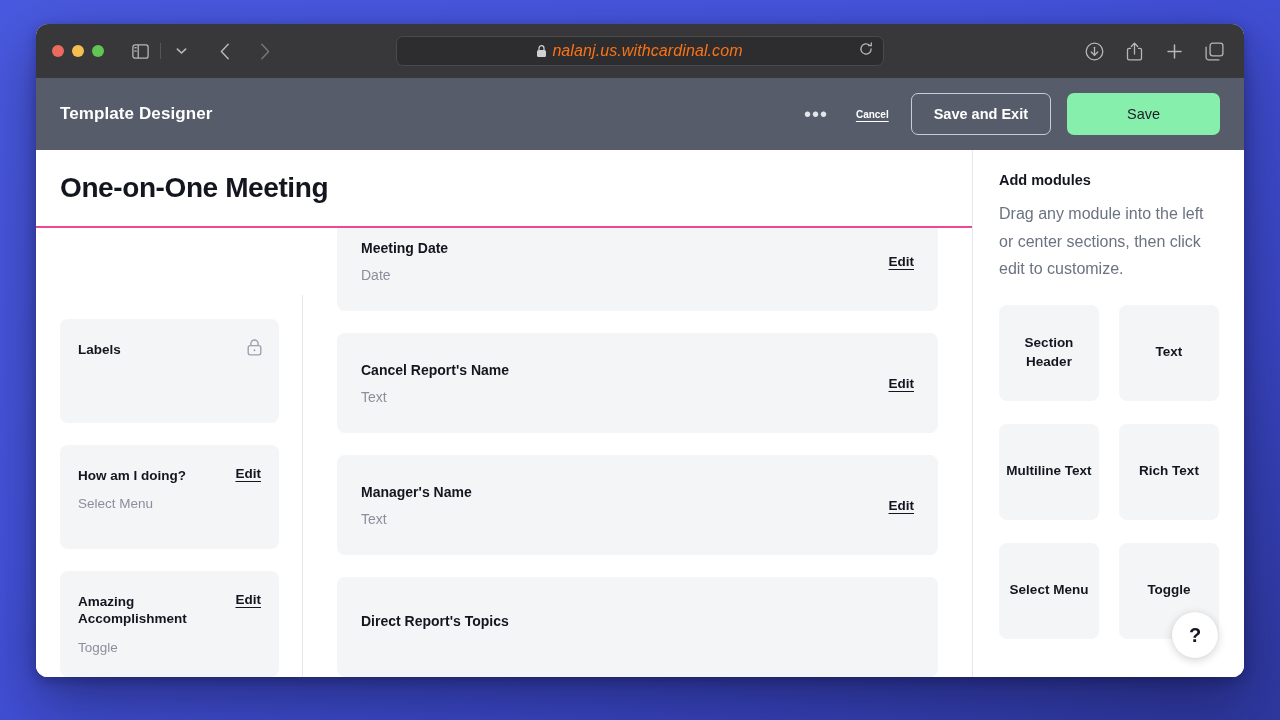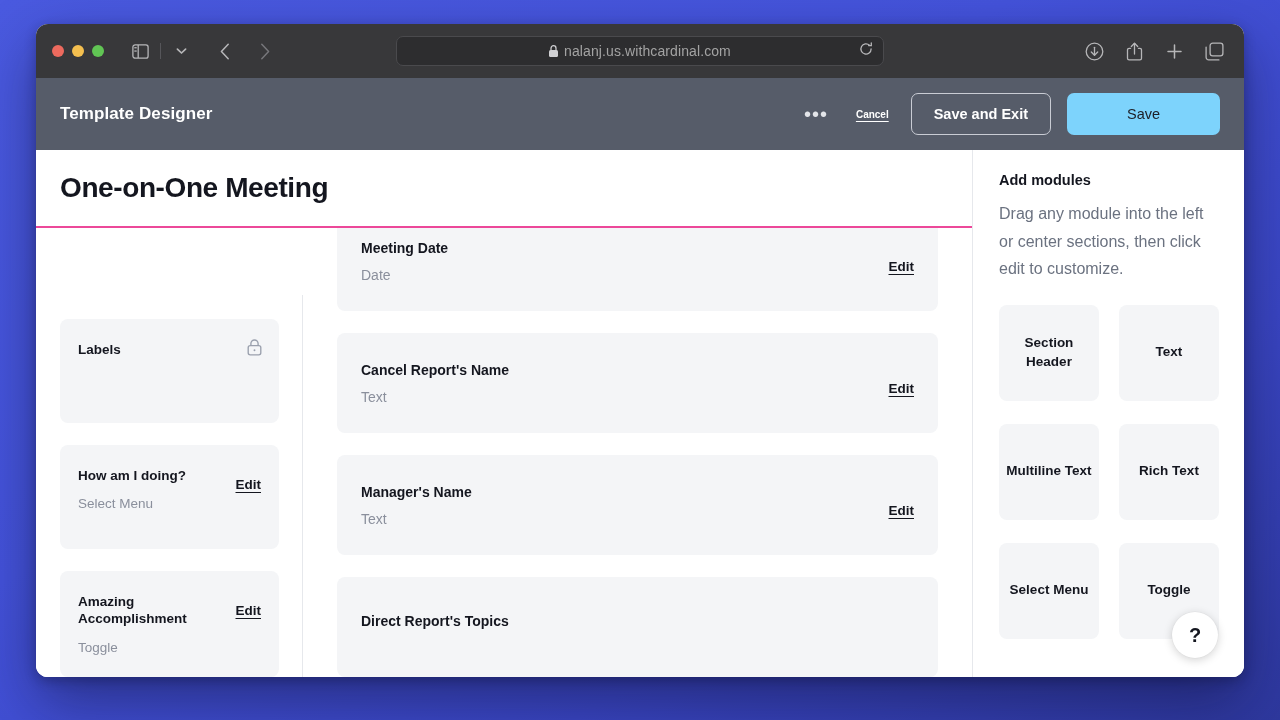--- a/index.html
+++ b/index.html
@@ -55,21 +55,21 @@
     position: absolute;
     left: 50%; transform: translateX(-50%);
     width: 488px; height: 30px;
     background: #2d2d2f;
     border: 1px solid #4a4a4d;
     border-radius: 7px;
     display: flex; align-items: center; justify-content: center;
     gap: 6px;
   }
   #url-bar .url-text {
-    font-size: 14px; color: #a3a3a3; letter-spacing: 0.1px;
+    font-size: 16px; color: #f97316; letter-spacing: 0.1px; font-style: italic;
   }
   #url-reload {
     position: absolute; right: 10px; top: 50%; transform: translateY(-50%);
     color: #b6b6b8;
   }
   .chrome-right {
     margin-left: auto; display: flex; align-items: center; gap: 12px;
   }
 
   
@@ -99,21 +99,21 @@
     height: 42px; padding: 0 22px;
     border: 1.5px solid #c9ccd4; border-radius: 7px;
     background: transparent; color: #ffffff;
     font-size: 14.5px; font-weight: bold;
     font-family: "Liberation Sans", sans-serif;
     display: flex; align-items: center; justify-content: center;
   }
   #save-button {
     height: 42px; width: 153px;
     border: none; border-radius: 7px;
-    background: #7dd3fc; color: #1c1e26;
+    background: #86efac; color: #1c1e26;
     font-size: 14.5px; font-weight: normal;
     font-family: "Liberation Sans", sans-serif;
     display: flex; align-items: center; justify-content: center;
   }
 
   
   #page-body { flex: 1; display: flex; min-height: 0; background: #ffffff; }
   #designer-area {
     width: 937px; flex: 0 0 937px;
     background: #ffffff;
@@ -158,21 +158,21 @@
     line-height: 1.3; max-width: 130px;
   }
   .left-card .card-type {
     font-size: 13.5px; color: #8a8f9c; margin-top: 12px;
   }
   .left-card .edit-link {
     position: absolute; right: 18px; top: 21px;
   }
   .edit-link {
     font-size: 13.5px; font-weight: bold; color: #14161f;
-    text-decoration: underline; text-underline-offset: 2.5px; margin-top: 11px;
+    text-decoration: underline; text-underline-offset: 2.5px;
   }
   .lock-icon { position: absolute; right: 17px; top: 20px; color: #9aa0ad; }
 
   .center-card {
     width: 100%; height: 100px;
     padding: 22px 24px;
     display: flex; align-items: center;
   }
   .center-card .card-texts { flex: 1; }
   .center-card .card-title {

